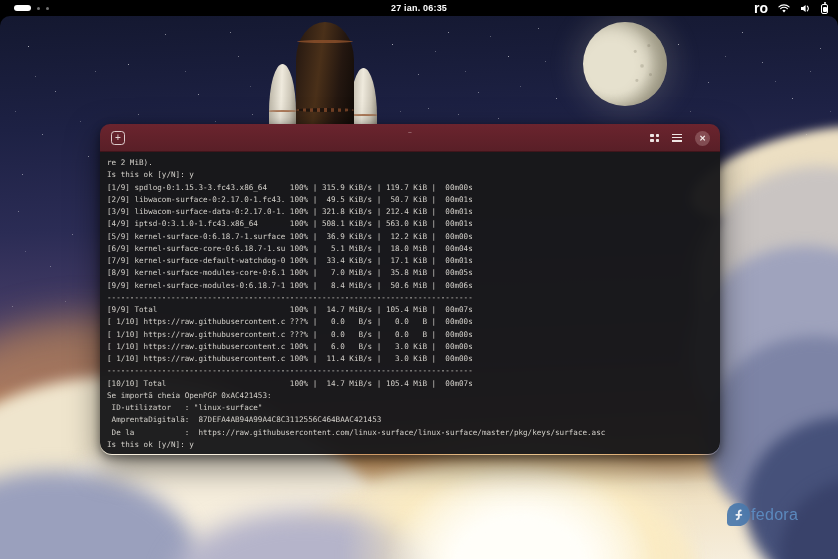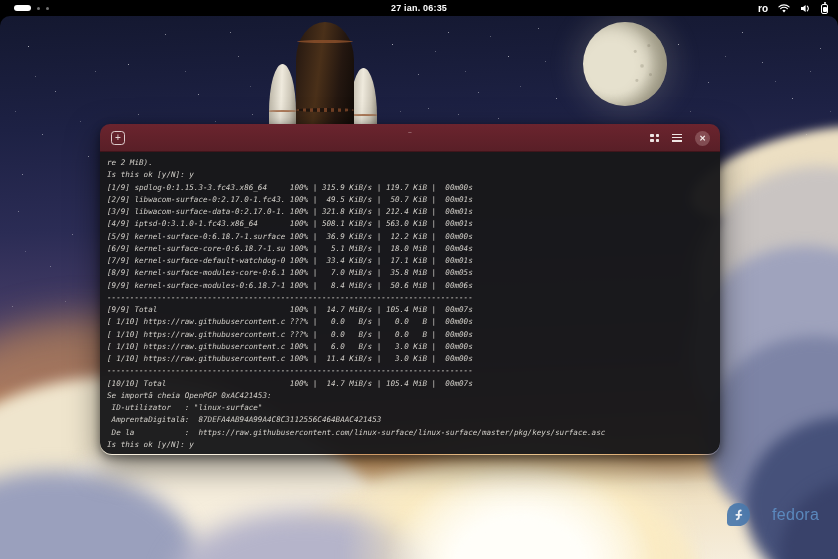--- a/index.html
+++ b/index.html
@@ -85,35 +85,35 @@
   .cl-r-mid   { left:690px; top:230px; width:230px; height:210px; background:#9fa3bd; }
   .cl-r-low   { left:705px; top:320px; width:220px; height:200px; background:#7d84a6; }
   .cl-r-dark  { left:745px; top:400px; width:210px; height:180px; background:#46517a; }
   .cl-r-corner{ left:780px; top:460px; width:180px; height:150px; background:#39426a; }
   .glow1 { position:absolute; left:290px; top:370px; width:470px; height:340px; border-radius:50%;
      background:radial-gradient(closest-side, rgba(255,252,240,.95), rgba(255,238,190,.5) 55%, rgba(255,224,160,0) 78%);
      filter:blur(6px); }
   .glow2 { position:absolute; left:360px; top:430px; width:320px; height:240px; border-radius:50%;
      background:radial-gradient(closest-side, #fffef9 40%, rgba(255,252,235,0) 85%); filter:blur(4px); }
 
-  .fedora { position:absolute; left:727px; top:487px; display:flex; align-items:center; gap:22px; opacity:.92; }
+  .fedora { position:absolute; left:727px; top:487px; display:flex; align-items:center; gap:1px; opacity:.92; }
   .fedora .bubble { width:23px; height:23px; border-radius:50% 50% 50% 16%;
      background:#4a79ad; display:flex; align-items:center; justify-content:center; }
   .fedora .word { font-size:16px; color:#5d8ec4; letter-spacing:.3px; font-family:"Liberation Sans", sans-serif; }
 
   
   .topbar { position:absolute; left:0; top:0; width:838px; height:16px; background:#000;
      color:#fff; display:flex; align-items:center; z-index:30; }
   .ws { position:absolute; left:14px; top:0; height:16px; display:flex; align-items:center; gap:6px; }
   .ws .pill { width:17px; height:6px; border-radius:3px; background:#fff; }
   .ws .dot  { width:3px; height:3px; border-radius:50%; background:rgba(255,255,255,.45); }
   .clock { position:absolute; left:0; right:0; text-align:center; font-size:9px; font-weight:bold;
      letter-spacing:.2px; white-space:pre; }
   .sysarea { position:absolute; right:10px; top:0; height:16px; display:flex; align-items:center; gap:10px; }
-  .kbd { font-size:10px; font-weight:bold; }
+  .kbd { font-size:14px; font-weight:bold; }
   .battery { position:relative; width:7px; height:10px; border:1px solid #fff; border-radius:2px; margin-top:1px; }
   .battery::before { content:""; position:absolute; left:1.5px; top:-2.5px; width:2.5px; height:1.5px; background:#fff; border-radius:1px; }
   .battery::after  { content:""; position:absolute; left:.5px; right:.5px; bottom:.5px; height:60%; background:#fff; border-radius:1px; }
 
   
   .terminal { position:absolute; left:100px; top:124px; width:620px; height:331px; z-index:20;
      border-radius:10px 10px 12px 12px;
      box-shadow:0 12px 32px rgba(0,0,0,.5), 0 3px 10px rgba(0,0,0,.45); }
   .titlebar { position:relative; height:28px; border-radius:10px 10px 0 0;
      background:linear-gradient(#6b242e,#591f27); border-bottom:1px solid rgba(0,0,0,.4); }
@@ -127,21 +127,21 @@
   .gridbtn { display:grid; grid-template-columns:3.5px 3.5px; grid-template-rows:3.5px 3.5px; gap:1.6px; cursor:pointer; }
   .gridbtn i { background:#efe6e4; border-radius:.8px; }
   .menubtn { width:10px; height:7.4px; cursor:pointer;
      background:repeating-linear-gradient(#efe6e4 0 1.3px, transparent 1.3px 3.1px); }
   .closebtn { width:15px; height:15px; border-radius:50%; background:rgba(255,230,228,.22);
      color:#f7eeec; font-size:8px; line-height:15px; text-align:center; font-weight:bold; cursor:pointer; }
   .term-body { height:302px; background:rgba(24,24,26,.97); border-radius:0 0 12px 12px;
      padding:5px 0 0 7px; overflow:hidden;
      font-family:"DejaVu Sans Mono", monospace; font-size:7.6px; line-height:12.25px;
      color:#d3d0ca; white-space:pre; }
-  .term-line { height:12.25px;font-style:italic; }
+  .term-line { height:12.25px; }
 </style>
 </head>
 <body>
 
 <div class="screen">
 
   <div class="wall">
     <div class="sky"></div>
     <div class="stars s1"></div>
     <div class="stars s2"></div>

